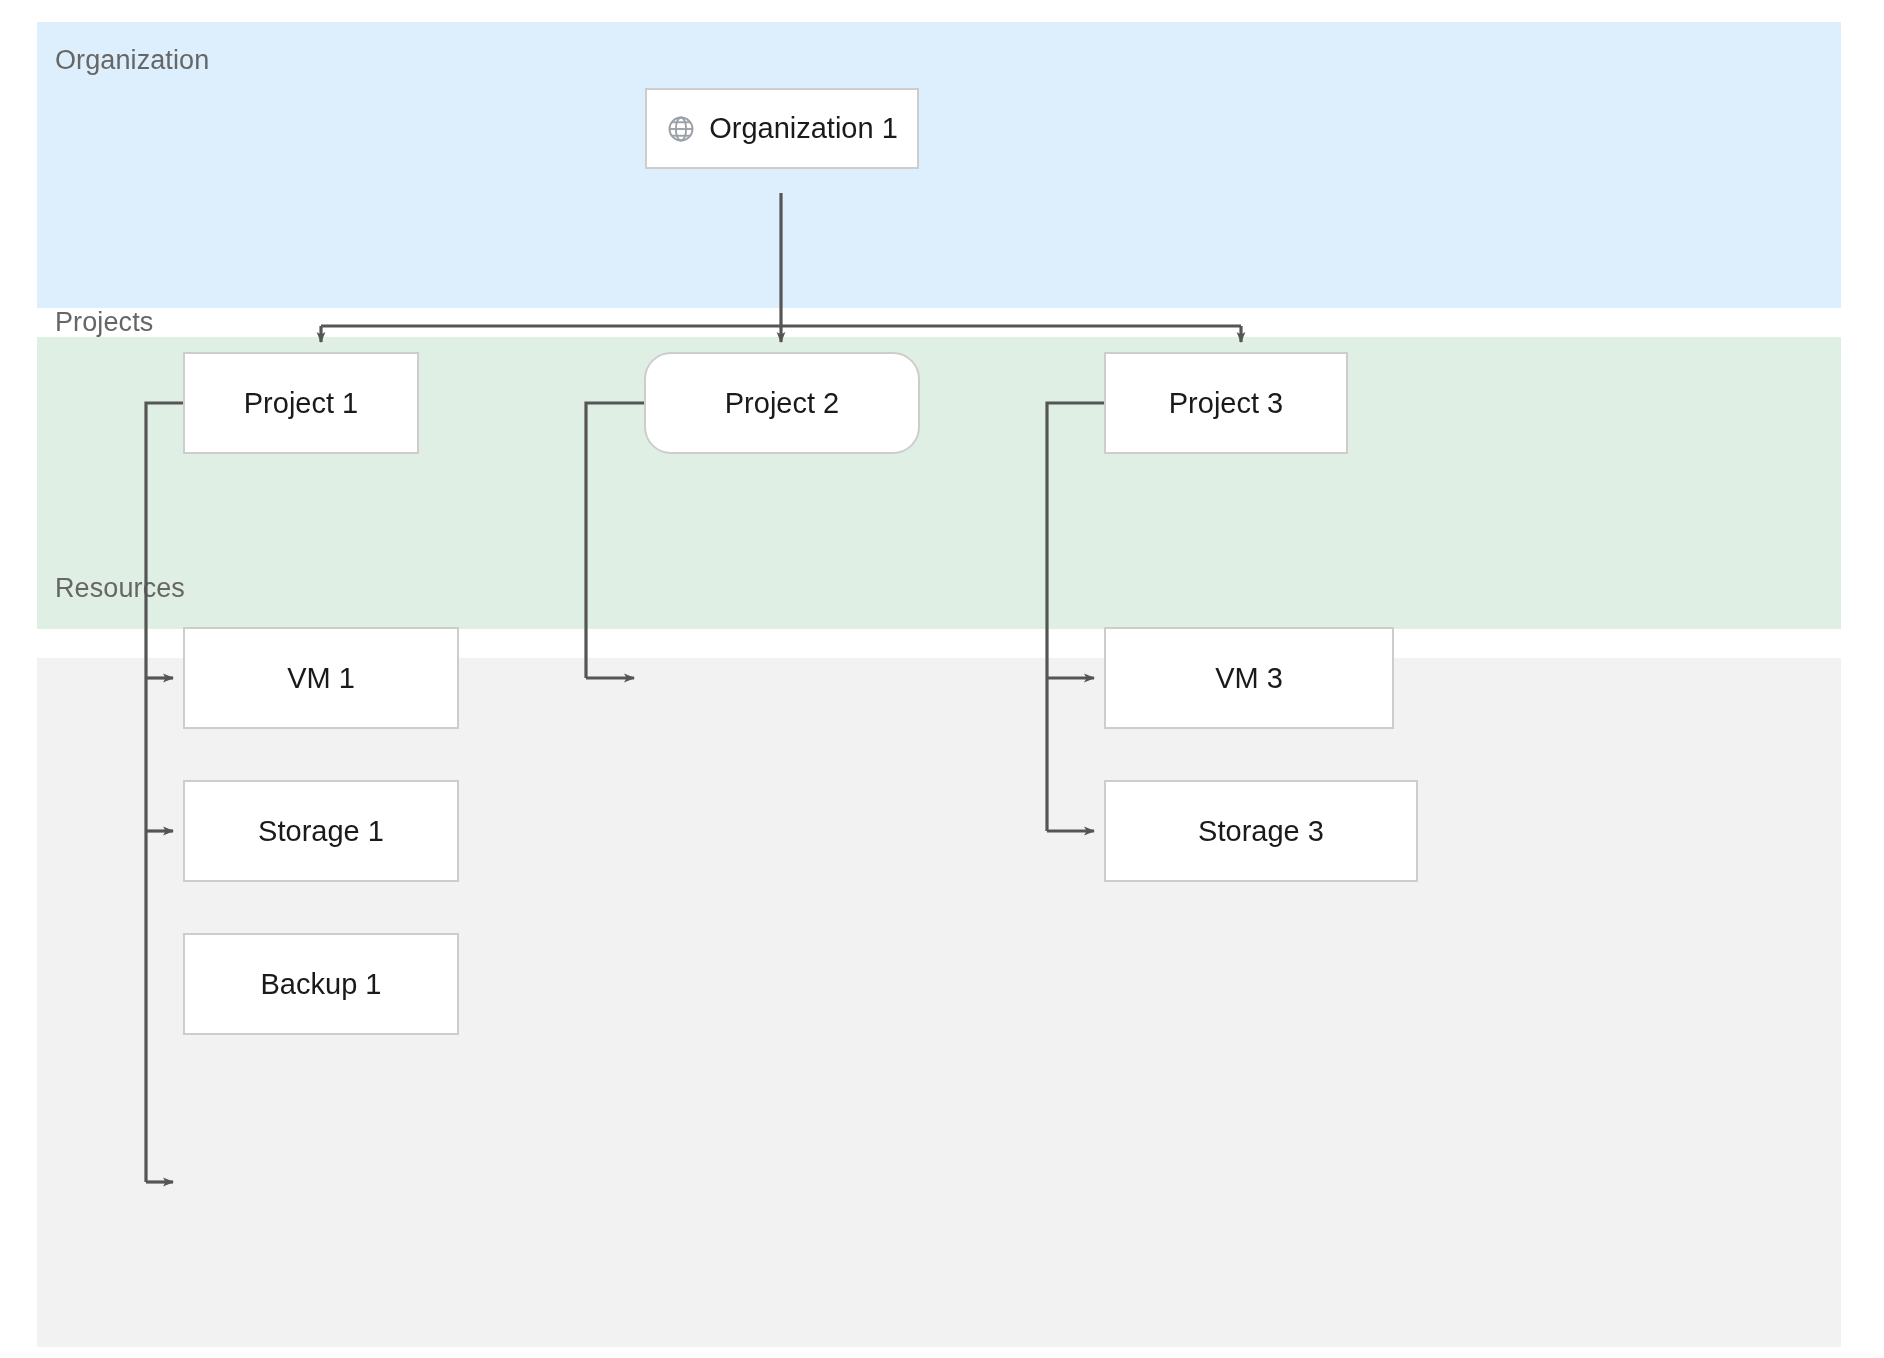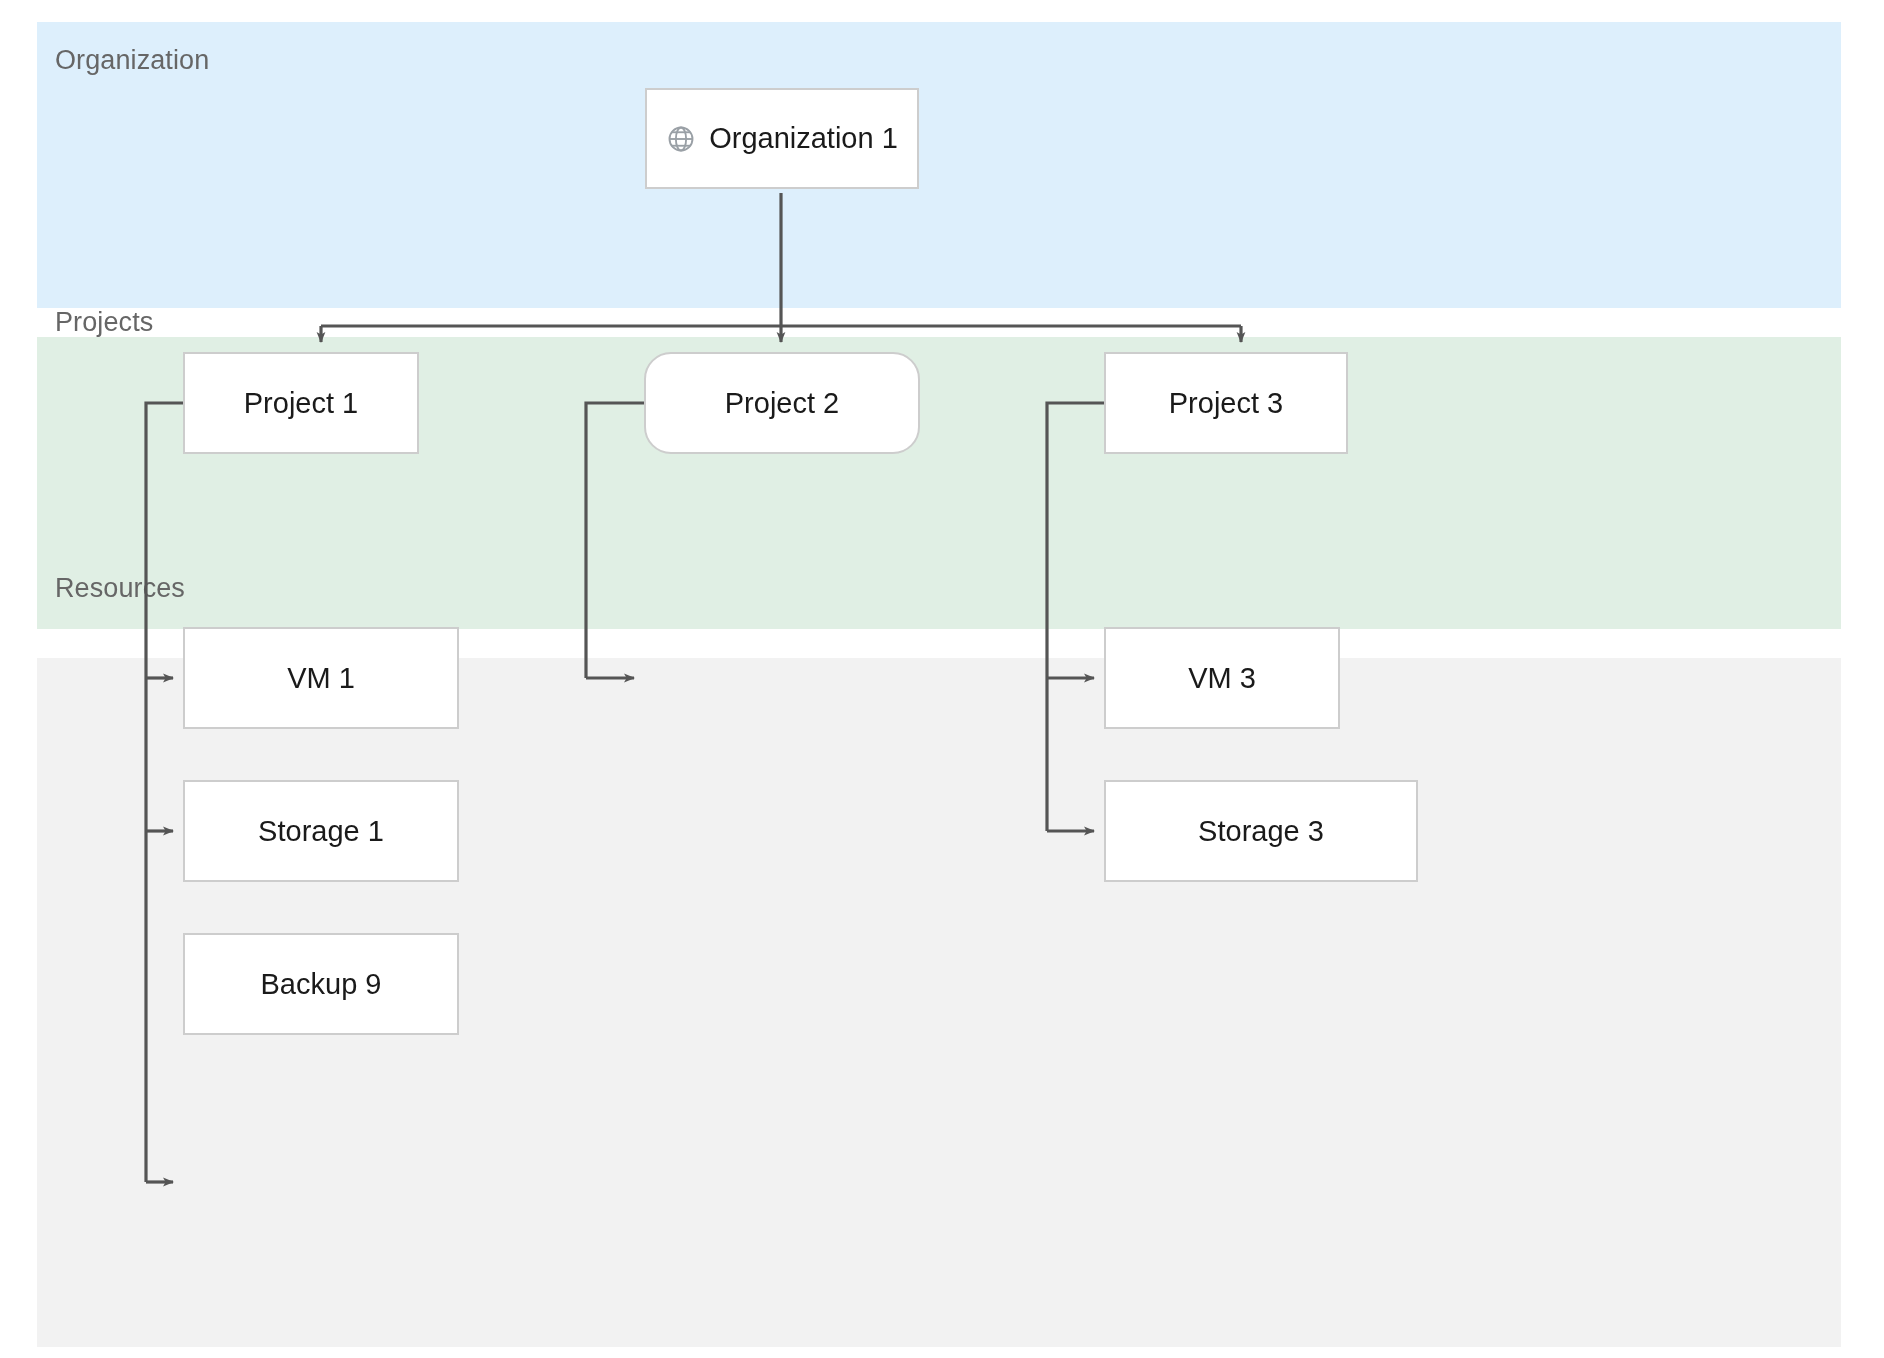--- a/index.html
+++ b/index.html
@@ -102,21 +102,21 @@
 
       <path d="M644,403 L586,403 L586,678"></path>
       <path d="M586,678 L634,678" marker-end="url(#arrowhead)"></path>
 
       <path d="M1104,403 L1047,403 L1047,831"></path>
       <path d="M1047,678 L1094,678" marker-end="url(#arrowhead)"></path>
       <path d="M1047,831 L1094,831" marker-end="url(#arrowhead)"></path>
     </g>
   </svg>
 
-  <div class="node" style="left:645px; top:88px; width:274px; height:101px;">
+  <div class="node" style="left:645px; top:88px; width:274px; height:81px;">
     <span class="globe-icon">
       <svg viewBox="0 0 24 24" width="30" height="30" fill="none" stroke="#9aa0a6" stroke-width="1.5">
         <circle cx="12" cy="12" r="9.2"></circle>
         <ellipse cx="12" cy="12" rx="4.1" ry="9.2"></ellipse>
         <line x1="2.8" y1="12" x2="21.2" y2="12"></line>
         <line x1="4.5" y1="6.6" x2="19.5" y2="6.6"></line>
         <line x1="4.5" y1="17.4" x2="19.5" y2="17.4"></line>
       </svg>
     </span>
     <span class="node-label">Organization 1</span>
@@ -136,25 +136,25 @@
 
   <div class="node" style="left:183px; top:627px; width:276px; height:102px;">
     <span class="node-label">VM 1</span>
   </div>
 
   <div class="node" style="left:183px; top:780px; width:276px; height:102px;">
     <span class="node-label">Storage 1</span>
   </div>
 
   <div class="node" style="left:183px; top:933px; width:276px; height:102px;">
-    <span class="node-label">Backup 9</span>
+    <span class="node-label">Backup 1</span>
   </div>
 
 
-  <div class="node" style="left:1104px; top:627px; width:236px; height:102px;">
+  <div class="node" style="left:1104px; top:627px; width:290px; height:102px;">
     <span class="node-label">VM 3</span>
   </div>
 
   <div class="node" style="left:1104px; top:780px; width:314px; height:102px;">
     <span class="node-label">Storage 3</span>
   </div>
 
 </div>
 
 </body></html>

